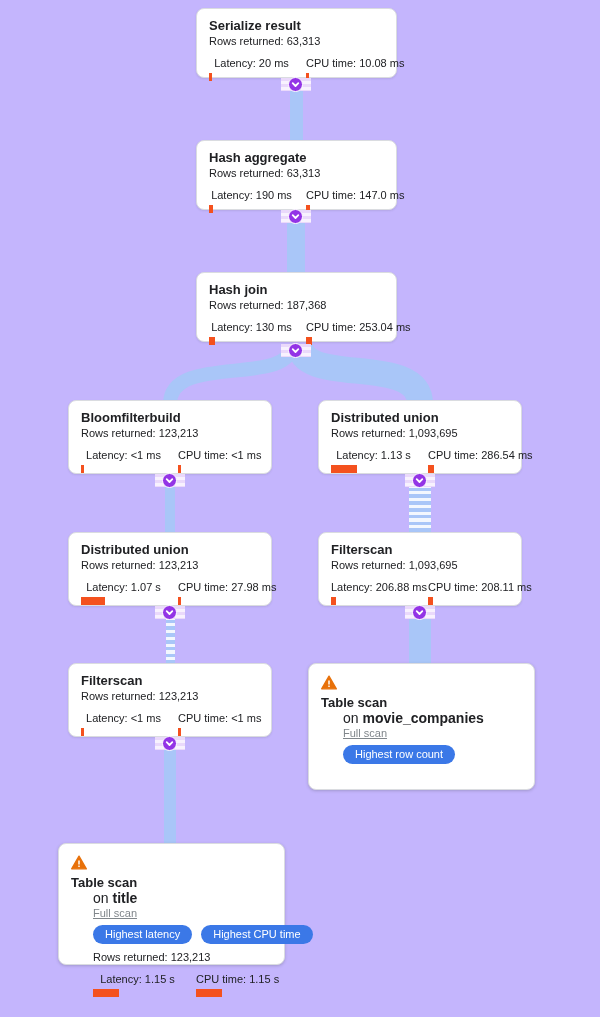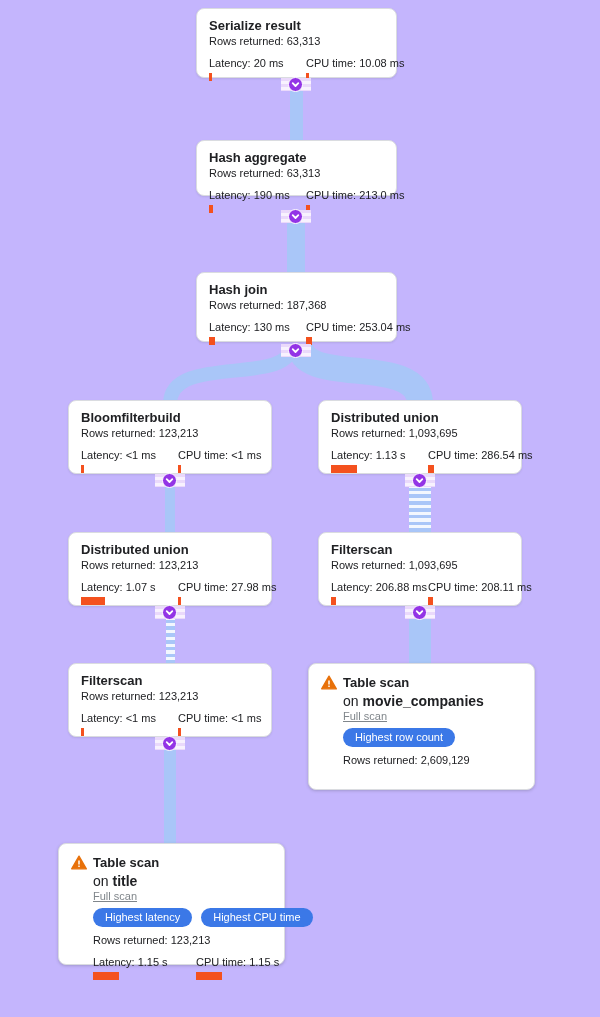--- a/index.html
+++ b/index.html
@@ -20,28 +20,28 @@
   .chev{position:absolute;width:15px;height:15px;z-index:4;cursor:pointer;}
   
   .card{
     position:absolute;background:#fff;border:1px solid #DADCE0;border-radius:8px;
     box-sizing:border-box;padding:8px 12px;z-index:2;
     box-shadow:0 1px 2px rgba(60,64,67,.12);
   }
   .card.big{padding:10px 12px;box-shadow:0 1px 3px rgba(60,64,67,.25);}
   .title{font-size:13px;font-weight:700;line-height:17px;}
   .rowline{font-size:11px;line-height:15px;margin-bottom:7px;}
-  .metrics{display:flex;}
+  .metrics{display:flex;text-align:center;}
   .metric{white-space:nowrap;}
   .metric.lat{width:85px;margin-right:12px;flex:none;}
   .big .metric.lat{width:89px;margin-right:14px;}
   .mlabel{font-size:11px;line-height:14px;}
   .bar{height:8px;background:#F4511E;margin-top:3px;}
   
-  .bighead{display:flex;align-items:flex-start;}
+  .bighead{display:flex;align-items:flex-start;flex-direction:column;}
   .warnwrap{width:16px;margin:1px 6px 0 0;flex:none;}
   .bigbody{margin-left:22px;}
   .online{font-size:14px;line-height:15px;}
   .online b{font-weight:700;}
   .scanline{font-size:11px;line-height:15px;color:#80868B;text-decoration:underline;}
   .pills{display:flex;gap:9px;margin:4px 0 6px 0;}
   .pill{
     background:#3B78E7;color:#fff;font-size:11px;line-height:12px;
     padding:3px 12px 4px 12px;border-radius:10px;white-space:nowrap;
   }
@@ -114,30 +114,30 @@
         <div class="mlabel"><span>Latency:</span> <span>20 ms</span></div>
         <div class="bar" style="width: 3px;"></div>
       </div>
       <div class="metric">
         <div class="mlabel"><span>CPU time:</span> <span>10.08 ms</span></div>
         <div class="bar" style="width: 3px;"></div>
       </div>
     </div>
   </div>
 
-  <div class="card" style="left:196px;top:140px;width:201px;height:56px;">
+  <div class="card" style="left:196px;top:140px;width:201px;height:70px;">
     <div class="title">Hash aggregate</div>
     <div class="rowline"><span>Rows returned:</span> <span>63,313</span></div>
     <div class="metrics">
       <div class="metric lat">
         <div class="mlabel"><span>Latency:</span> <span>190 ms</span></div>
         <div class="bar" style="width: 4px;"></div>
       </div>
       <div class="metric">
-        <div class="mlabel"><span>CPU time:</span> <span>213.0 ms</span></div>
+        <div class="mlabel"><span>CPU time:</span> <span>147.0 ms</span></div>
         <div class="bar" style="width: 4px;"></div>
       </div>
     </div>
   </div>
 
   <div class="card" style="left:196px;top:272px;width:201px;height:70px;">
     <div class="title">Hash join</div>
     <div class="rowline"><span>Rows returned:</span> <span>187,368</span></div>
     <div class="metrics">
       <div class="metric lat">
@@ -236,21 +236,20 @@
           </svg>
       </span>
       <span class="title">Table scan</span>
     </div>
     <div class="bigbody">
       <div class="online"><span>on</span> <b>movie_companies</b></div>
       <div class="scanline">Full scan</div>
       <div class="pills">
         <span class="pill">Highest row count</span>
       </div>
-      <div class="rowline"><span>Rows returned:</span> <span>2,609,129</span></div>
     </div>
   </div>
 
   <div class="card big" style="left:58px;top:843px;width:227px;height:122px;">
     <div class="bighead">
       <span class="warnwrap">
         <svg width="16" height="15" viewBox="0 0 24 22">
             <path d="M12 1.5L23 20.5H1z" fill="#E8710A" stroke="#E8710A" stroke-width="2" stroke-linejoin="round"></path>
             <rect x="10.9" y="8" width="2.2" height="6" fill="#fff"></rect>
             <rect x="10.9" y="15.6" width="2.2" height="2.2" fill="#fff"></rect>

